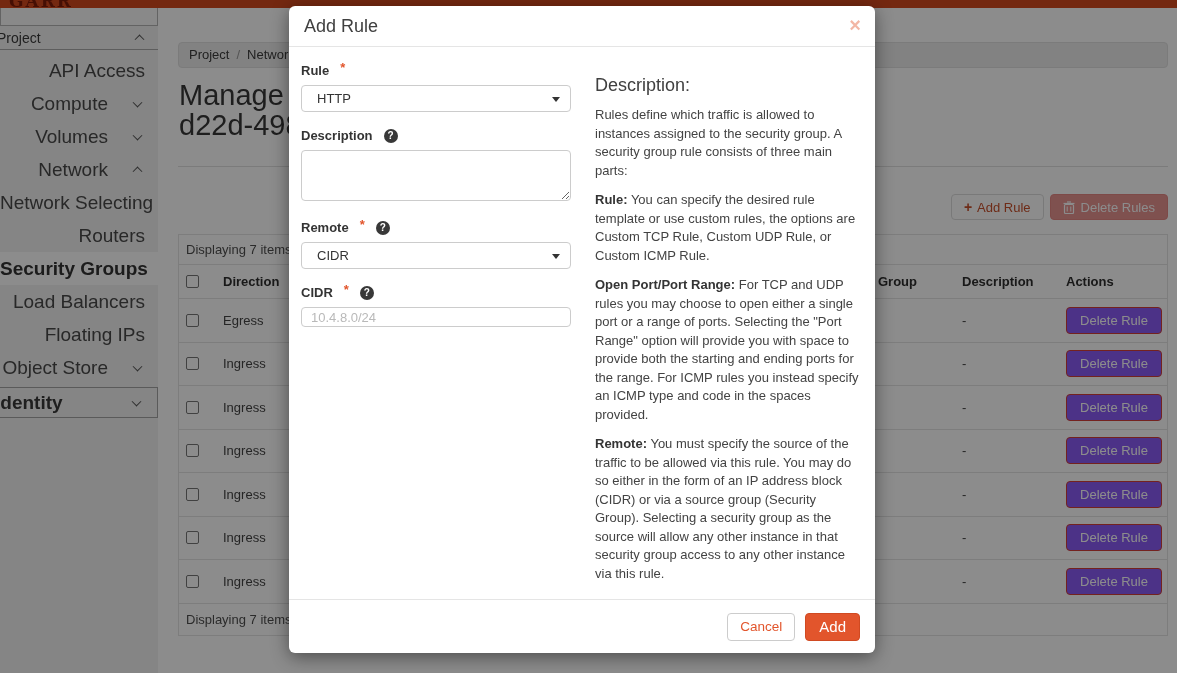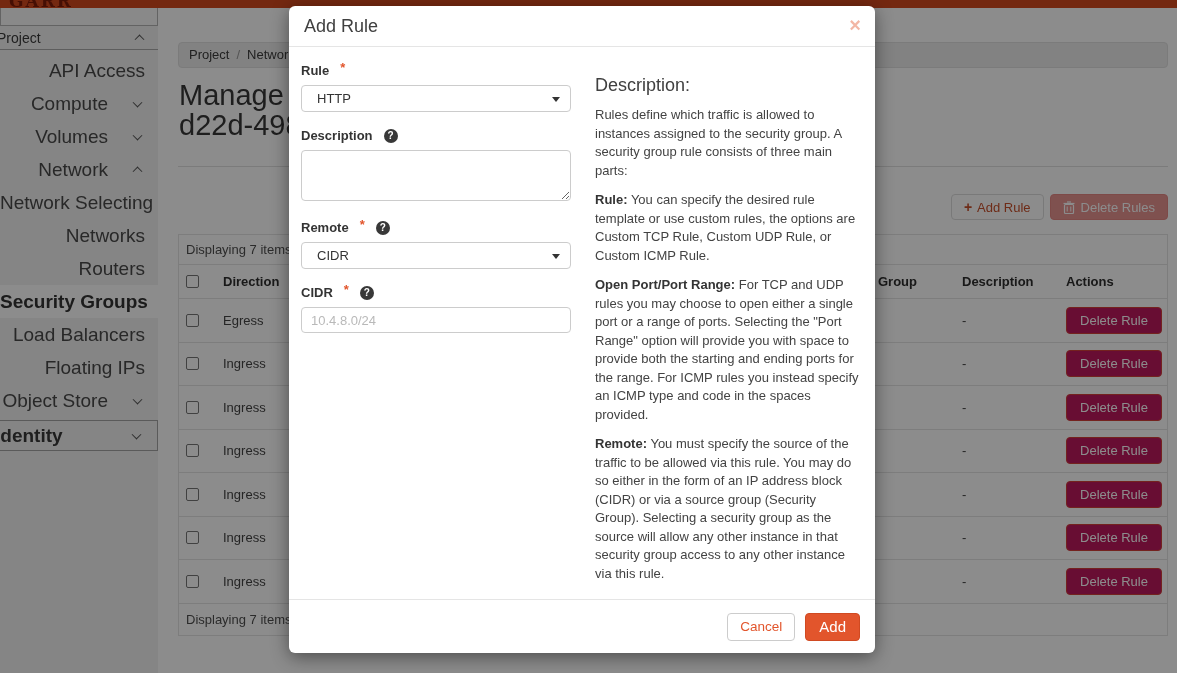--- a/index.html
+++ b/index.html
@@ -53,21 +53,21 @@
   .t-head { height:34px; font-weight:bold; color:#2e2e2e; }
   .t-body-row { height:43.5px; color:#444; }
   .t-foot { height:31px; line-height:31px; padding-left:7px; color:#4f4f4f; border-bottom:none; }
   .c-chk { width:37px; padding-left:7px; }
   .c-dir { width:193px; padding-left:7px; }
   .c-mid { flex:1; }
   .c-desc { width:102px; padding-left:9px; }
   .c-act { width:112px; padding-left:11px; }
   .hdr-group { position:absolute; left:699px; top:0; line-height:34px; font-weight:bold; color:#2e2e2e; }
   .cb { width:13px; height:13px; border:1px solid #777; border-radius:2px; background:transparent; }
-  .btn-delrule { background:#be185d; border:1px solid #d43f3a; color:#fff; width:96px; height:27px;
+  .btn-delrule { background:#8b5cf6; border:1px solid #d43f3a; color:#fff; width:96px; height:27px;
                  border-radius:4px; font-size:13px; display:flex; align-items:center; justify-content:center; }
 
   
   .backdrop { position:absolute; inset:0; background:rgba(0,0,0,0.45); z-index:40; }
   .modal { position:absolute; left:289px; top:6px; width:586px; height:647px; background:#fff;
            border-radius:6px; box-shadow:0 4px 18px rgba(0,0,0,0.45); z-index:60; display:flex; flex-direction:column; }
   .modal-header { position:relative; height:41px; border-bottom:1px solid #e5e5e5; padding:10px 15px; }
   .modal-title { font-size:18px; color:#404040; }
   .modal-close { position:absolute; right:14px; top:9px; font-size:20px; font-weight:bold;
                  color:#e2552c; opacity:0.42; line-height:20px; cursor:pointer; }
@@ -80,21 +80,21 @@
   .help-icon { width:14px; height:14px; border-radius:50%; background:#383838; color:#fff; font-size:10px;
                font-weight:bold; display:inline-flex; align-items:center; justify-content:center; }
   .selectbox { position:relative; width:270px; height:27px; border:1px solid #ccc; border-radius:4px;
                background:#fff; line-height:25px; padding-left:15px; color:#333; margin-bottom:16px; cursor:pointer; }
   .selectbox .caret { position:absolute; right:10px; top:11px; width:0; height:0;
                       border-left:4.5px solid transparent; border-right:4.5px solid transparent;
                       border-top:5px solid #333; }
   .f-group { margin-bottom:16px; }
   textarea.f-textarea { width:270px; height:51px; border:1px solid #ccc; border-radius:4px;
                         font-family:"Liberation Sans", sans-serif; font-size:13px; padding:4px 6px; color:#333; }
-  input.f-input { width:270px; height:26px; border:1px solid #ccc; border-radius:4px; padding:0 9px;
+  input.f-input { width:270px; height:20px; border:1px solid #ccc; border-radius:4px; padding:0 9px;
                   font-family:"Liberation Sans", sans-serif; font-size:13px; color:#a16207; }
   input.f-input::placeholder { color:#b9b9b9; }
 
   .help-title { font-size:18px; color:#404040; margin:12px 0 10px 0; }
   .help-col p { font-size:13px; color:#434343; line-height:18.5px; margin-bottom:11px; }
   .help-col p b { color:#343434; }
 
   .modal-footer { height:54px; border-top:1px solid #e5e5e5; display:flex; align-items:center;
                   justify-content:flex-end; gap:10px; padding:0 15px; }
   .btn-cancel { background:#fff; border:1px solid #ccc; color:#e2552c; height:28px; padding:0 12px;
@@ -116,21 +116,20 @@
   <div class="side-project">
     <span>Project</span>
     <span class="chev up"></span>
   </div>
   <div class="side-items">
       <div class="side-item"><span>API Access</span></div>
       <div class="side-item lvl1"><span>Compute</span><span class="chev down"></span></div>
       <div class="side-item lvl1"><span>Volumes</span><span class="chev down"></span></div>
       <div class="side-item lvl1"><span>Network</span><span class="chev up"></span></div>
       <div class="side-item"><span>Network Selecting</span></div>
-      <div class="side-item"><span>Networks</span></div>
       <div class="side-item"><span>Routers</span></div>
       <div class="side-item active"><span>Security Groups</span></div>
       <div class="side-item"><span>Load Balancers</span></div>
       <div class="side-item"><span>Floating IPs</span></div>
       <div class="side-item lvl1"><span>Object Store</span><span class="chev down"></span></div>
       <div class="side-item boxed"><span>Identity</span><span class="chev down"></span></div>
     </div>
 </div>
 
 <div class="main">

